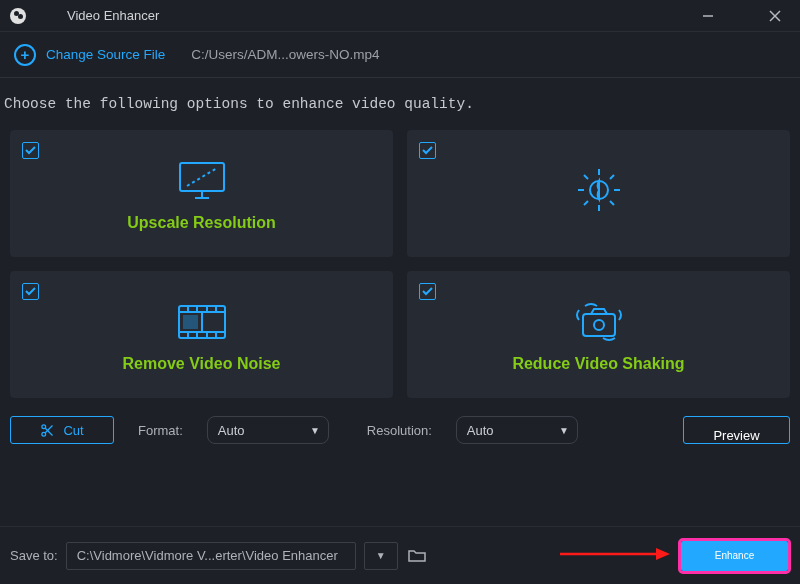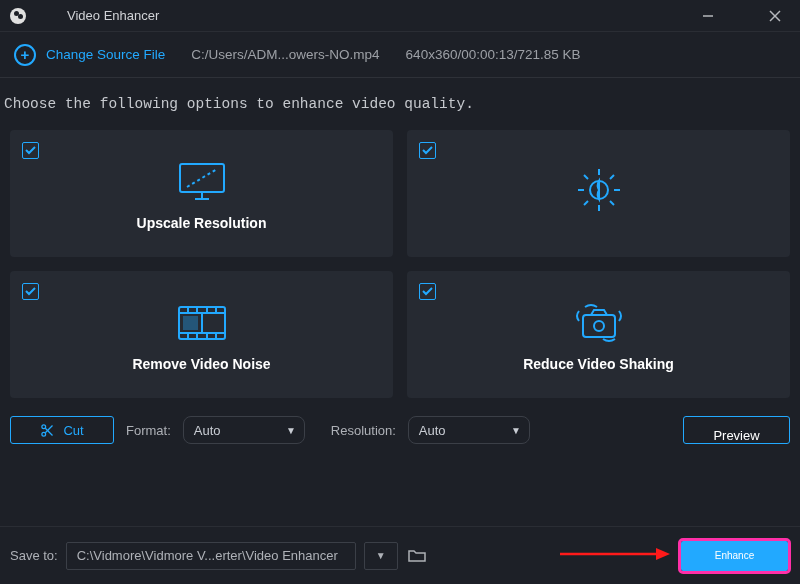--- a/index.html
+++ b/index.html
@@ -75,26 +75,26 @@
     display:flex; flex-direction:column; align-items:center; justify-content:center;
     cursor:pointer;
   }
   .checkbox {
     position:absolute; top:12px; left:12px;
     width:17px;height:17px;border:1.5px solid #22a9ff;border-radius:2px;
     display:flex;align-items:center;justify-content:center;
   }
   .checkbox svg { display:block; }
   .card .iconwrap { height:50px; display:flex;align-items:center;justify-content:center; margin-bottom:8px; }
-  .card .label { font-size:14px; font-weight:600; color:#ffffff; }
+  .card .label { font-size:16px; font-weight:600; color:#84cc16; }
 
   .controls {
     display:flex; align-items:center;
     padding: 18px 10px 0 10px;
-    gap: 12px;
+    gap: 24px;
     font-size:13px;
     color:#aeb1b7;
   }
   .cutbtn {
     width:104px;height:28px;border:1px solid #22a9ff;border-radius:3px;
     display:flex;align-items:center;justify-content:center;gap:8px;
     color:#22a9ff;font-size:13px;
   }
   .cutbtn svg { width:15px;height:15px; }
   .select {
@@ -157,21 +157,20 @@
       </svg>
   </div>
 </div>
 
 <div class="filerow">
   <div class="addbtn">
     <div class="circle">+</div>
     <span>Change Source File</span>
   </div>
   <span>C:/Users/ADM...owers-NO.mp4</span>
-  <span>640x360/00:00:13/721.85 KB</span>
 </div>
 
 <div class="instruction">Choose the following options to enhance video quality.</div>
 
 <div class="grid">
 
   <div class="card">
     <div class="checkbox">
       <svg width="11" height="9">
           <polyline points="1,4 4,7 10,1" fill="none" stroke="#22a9ff" stroke-width="2"></polyline>

